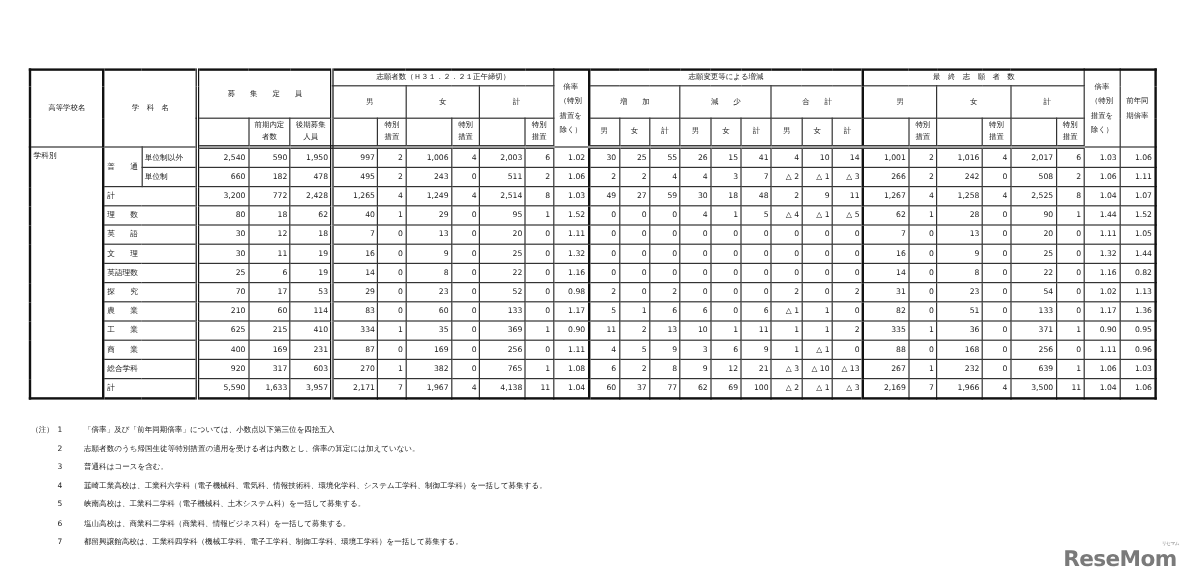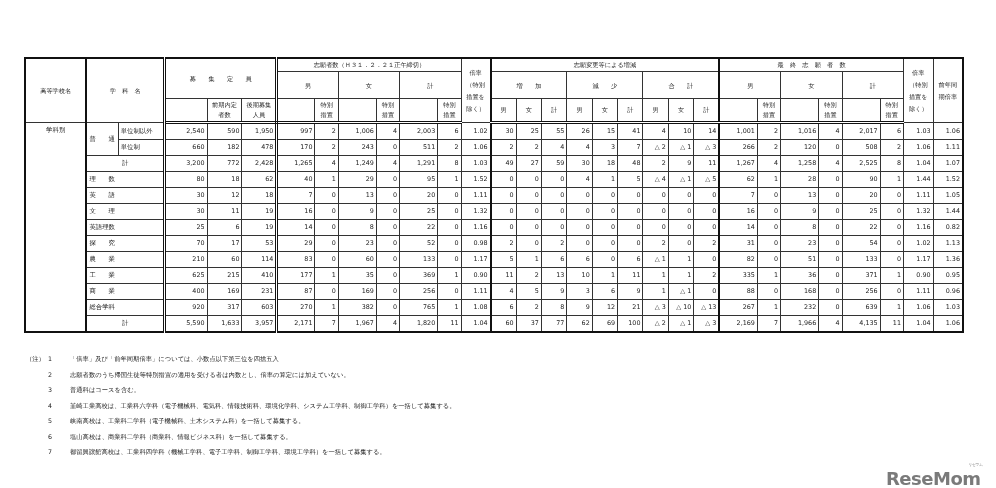--- a/index.html
+++ b/index.html
@@ -6,33 +6,33 @@
   body { width:996px; height:488px; position:relative; overflow:hidden;
          font-family:"DejaVu Sans", sans-serif; color:#222; }
   .wrap { position:absolute; left:24px; top:57px; width:940px; }
   table.main { border-collapse:collapse; width:940px; table-layout:fixed;
                border:2px solid #111; font-size:6.4px; }
   table.main td, table.main th { border:1px solid #333; padding:0 2px; height:15px;
                white-space:nowrap; overflow:hidden; font-weight:normal; line-height:15px; }
   table.main th { text-align:center; font-size:6.2px; }
   td.num { text-align:right; }
   td.lbl { text-align:left; }
-  td.ctr { text-align:center; }
+  td.ctr { }
   .thickR { border-right:2px solid #111 !important; }
   .dblR { border-right:3px double #111 !important; }
   .thickB th { border-bottom:3px double #111 !important; }
   tr.hdr1 th { height:12px; line-height:12px; }
   tr.hdr2 th { height:26px; line-height:11px; }
   tr.hdr3 th { height:22px; line-height:10px; }
   .tall td { height:20px; line-height:20px; }
   .notes { position:absolute; left:26px; top:351px; font-size:6.3px; line-height:15.5px; color:#222; }
   .notes .row { display:flex; }
   .notes .pre { width:22px; }
   .notes .n { width:22px; text-align:left; }
-  .logo { position:absolute; left:886px; top:468px; font-family:"DejaVu Sans", sans-serif;
+  .logo { position:absolute; left:886px; top:456px; font-family:"DejaVu Sans", sans-serif;
           font-weight:bold; font-size:18px; color:#7a7a7a; letter-spacing:-0.5px; }
   .logo .kana { position:absolute; right:-2px; top:-6px; font-size:4px; font-weight:normal; color:#888; }
 </style>
 </head>
 <body>
 
 <div class="wrap">
 <table class="main">
   <colgroup>
     <col style="width:58px">
@@ -147,55 +147,55 @@
           <td class="num">2,017</td>
           <td class="num">6</td>
           <td class="num">1.03</td>
           <td class="num">1.06</td>
         </tr>
         <tr>
           <td class="lbl dblR">単位制</td>
           <td class="num">660</td>
           <td class="num">182</td>
           <td class="num dblR">478</td>
-          <td class="num">170</td>
+          <td class="num">495</td>
           <td class="num">2</td>
           <td class="num">243</td>
           <td class="num">0</td>
           <td class="num">511</td>
           <td class="num">2</td>
           <td class="num thickR">1.06</td>
           <td class="num">2</td>
           <td class="num">2</td>
           <td class="num">4</td>
           <td class="num">4</td>
           <td class="num">3</td>
           <td class="num">7</td>
           <td class="num">△ 2</td>
           <td class="num">△ 1</td>
           <td class="num thickR">△ 3</td>
           <td class="num">266</td>
           <td class="num">2</td>
-          <td class="num">120</td>
+          <td class="num">242</td>
           <td class="num">0</td>
           <td class="num">508</td>
           <td class="num">2</td>
           <td class="num">1.06</td>
           <td class="num">1.11</td>
         </tr>
         <tr>
           <td colspan="2" class="ctr dblR">計</td>
           <td class="num">3,200</td>
           <td class="num">772</td>
           <td class="num dblR">2,428</td>
           <td class="num">1,265</td>
           <td class="num">4</td>
           <td class="num">1,249</td>
           <td class="num">4</td>
-          <td class="num">1,291</td>
+          <td class="num">2,514</td>
           <td class="num">8</td>
           <td class="num thickR">1.03</td>
           <td class="num">49</td>
           <td class="num">27</td>
           <td class="num">59</td>
           <td class="num">30</td>
           <td class="num">18</td>
           <td class="num">48</td>
           <td class="num">2</td>
           <td class="num">9</td>
@@ -387,21 +387,21 @@
           <td class="num">133</td>
           <td class="num">0</td>
           <td class="num">1.17</td>
           <td class="num">1.36</td>
         </tr>
         <tr>
           <td colspan="2" class="lbl dblR">工　　業</td>
           <td class="num">625</td>
           <td class="num">215</td>
           <td class="num dblR">410</td>
-          <td class="num">177</td>
+          <td class="num">334</td>
           <td class="num">1</td>
           <td class="num">35</td>
           <td class="num">0</td>
           <td class="num">369</td>
           <td class="num">1</td>
           <td class="num thickR">0.90</td>
           <td class="num">11</td>
           <td class="num">2</td>
           <td class="num">13</td>
           <td class="num">10</td>
@@ -481,37 +481,37 @@
         </tr>
         <tr class="tall">
           <td colspan="2" class="ctr dblR">計</td>
           <td class="num">5,590</td>
           <td class="num">1,633</td>
           <td class="num dblR">3,957</td>
           <td class="num">2,171</td>
           <td class="num">7</td>
           <td class="num">1,967</td>
           <td class="num">4</td>
-          <td class="num">1,820</td>
+          <td class="num">4,138</td>
           <td class="num">11</td>
           <td class="num thickR">1.04</td>
           <td class="num">60</td>
           <td class="num">37</td>
           <td class="num">77</td>
           <td class="num">62</td>
           <td class="num">69</td>
           <td class="num">100</td>
           <td class="num">△ 2</td>
           <td class="num">△ 1</td>
           <td class="num thickR">△ 3</td>
           <td class="num">2,169</td>
           <td class="num">7</td>
           <td class="num">1,966</td>
           <td class="num">4</td>
-          <td class="num">4,135</td>
+          <td class="num">3,500</td>
           <td class="num">11</td>
           <td class="num">1.04</td>
           <td class="num">1.06</td>
         </tr>
       </tbody>
 </table>
 </div>
 
 <div class="notes" id="notes">
     <div class="row">

